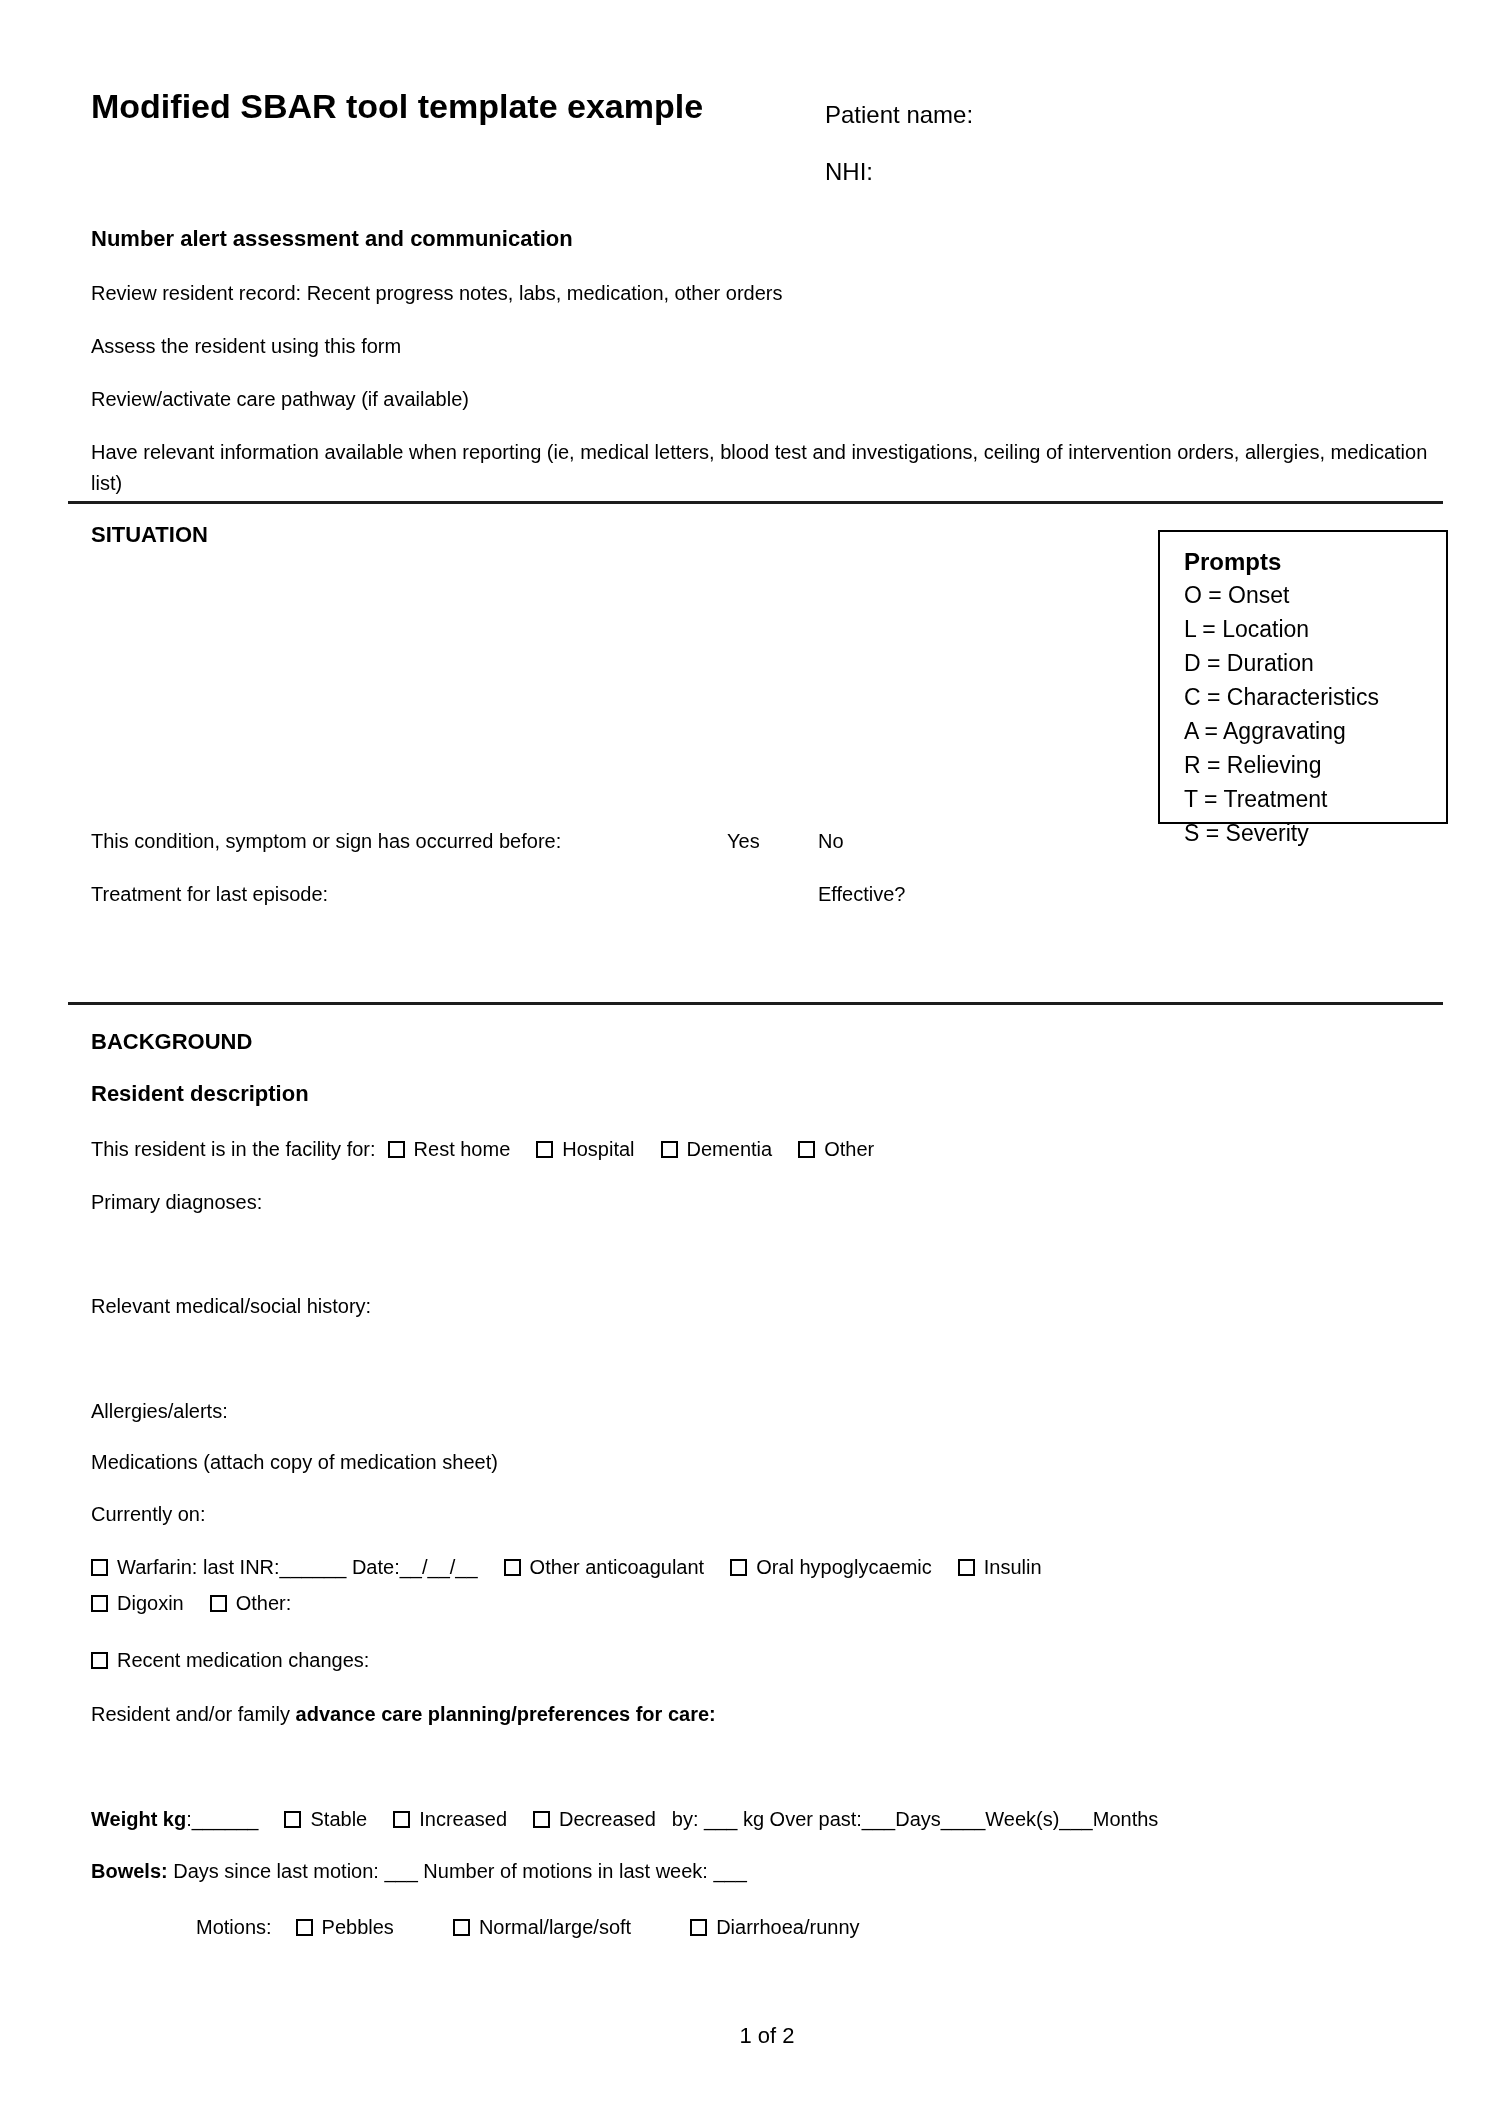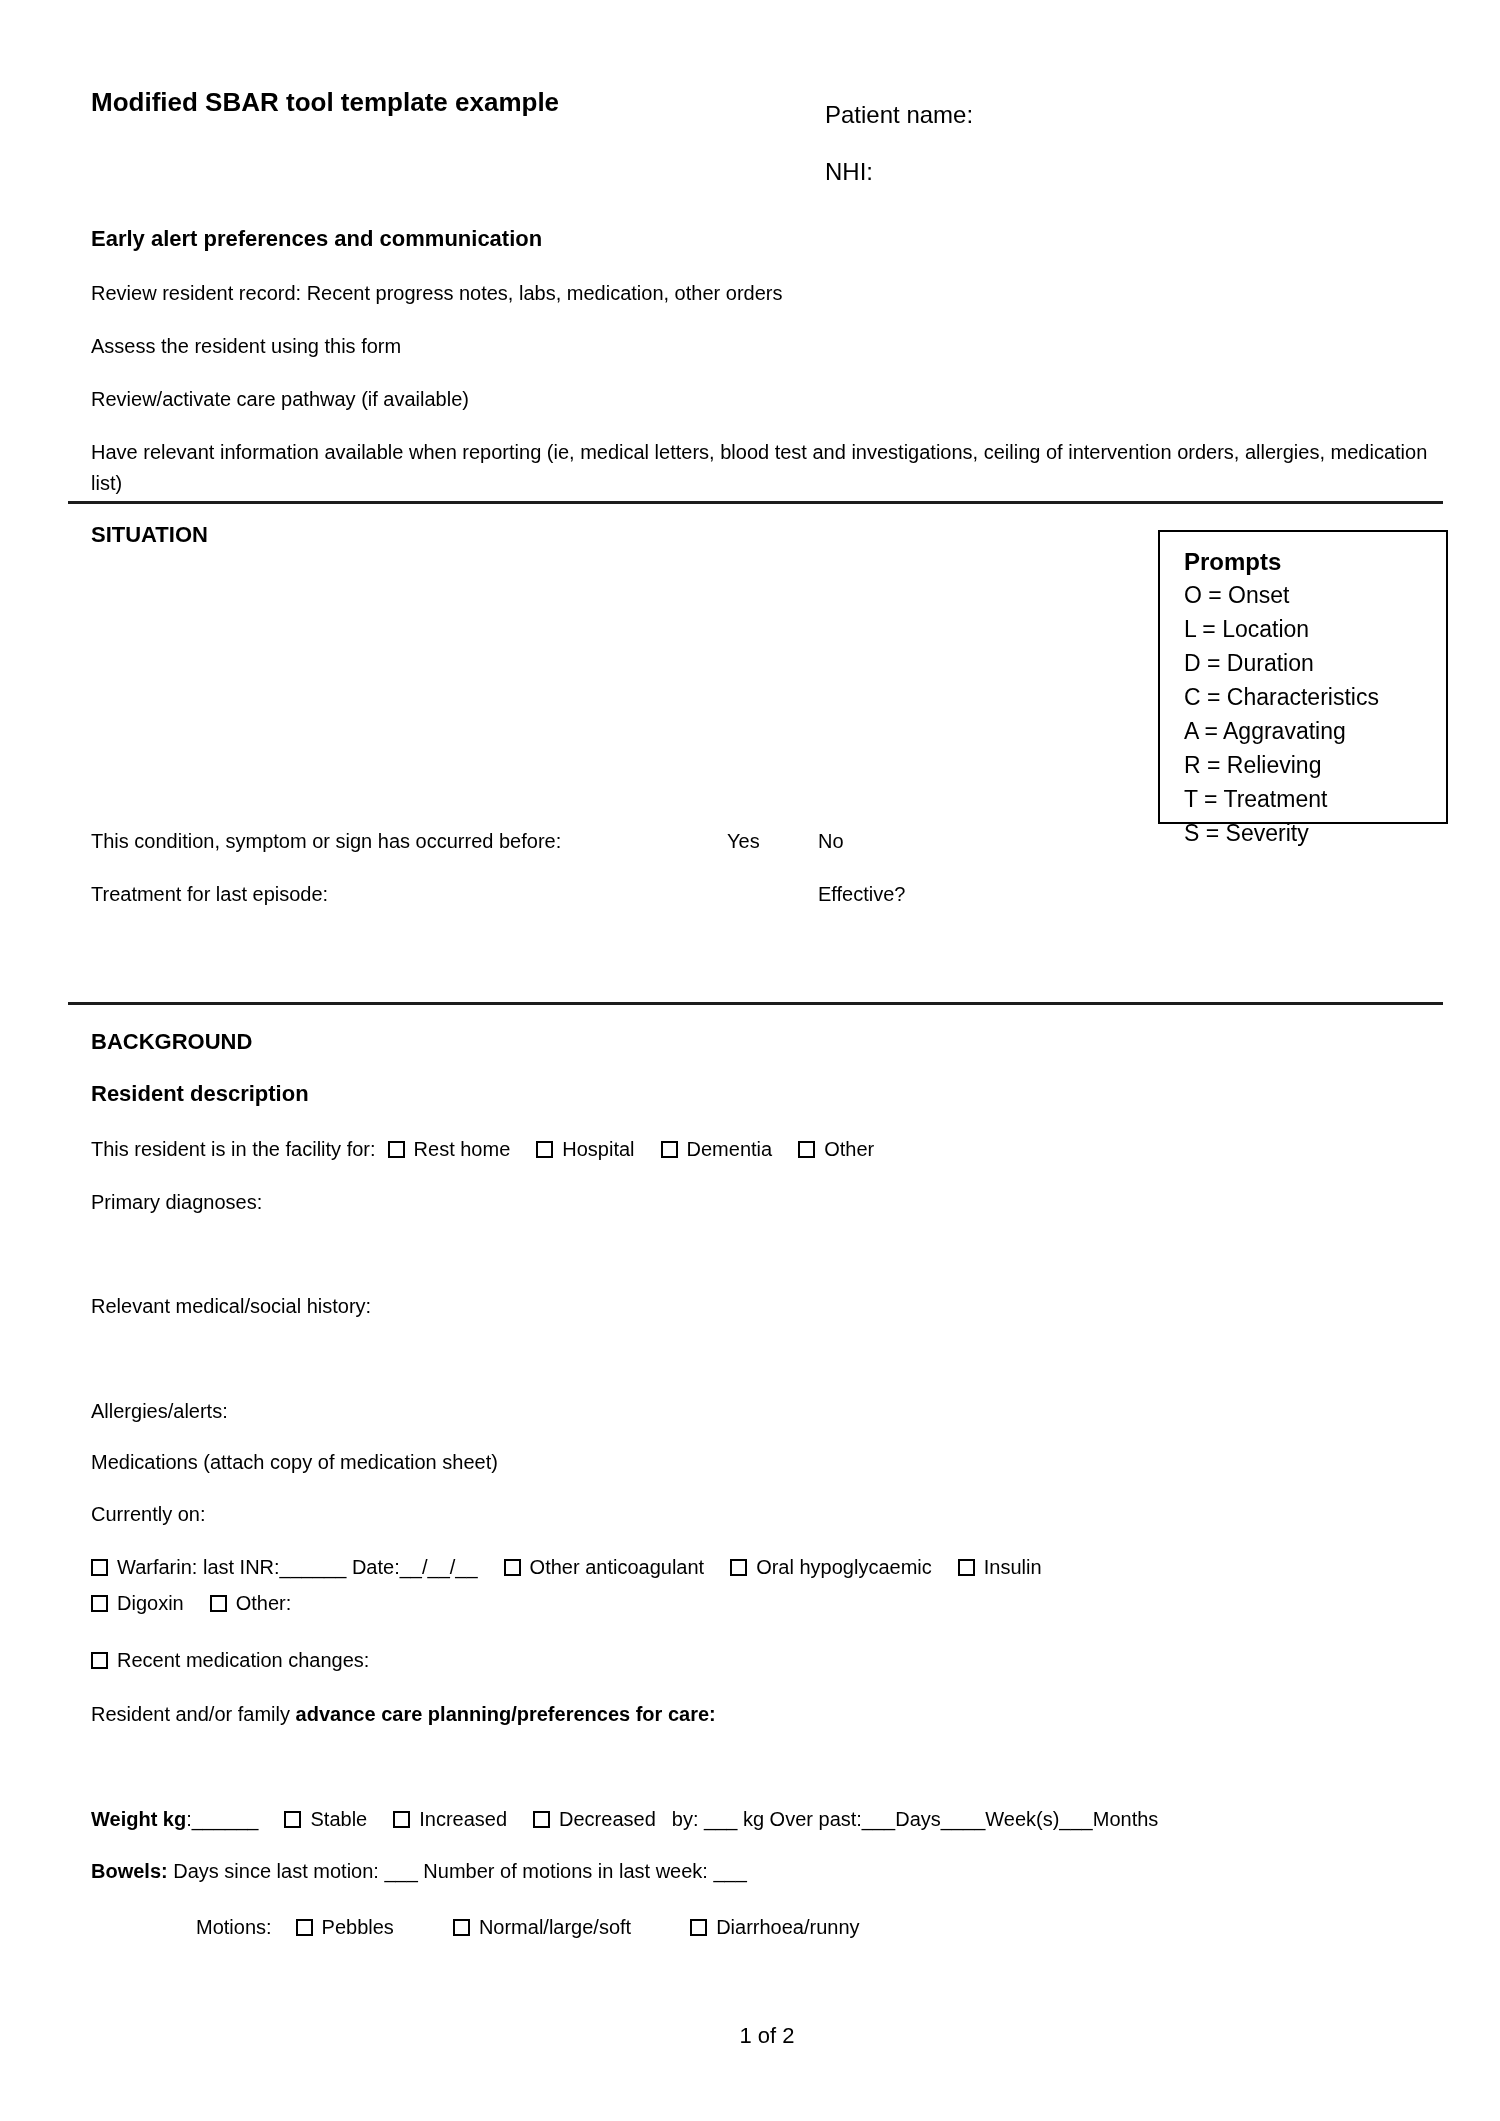--- a/index.html
+++ b/index.html
@@ -10,21 +10,21 @@
     background: #ffffff;
     color: #000000;
     font-family: "Liberation Sans", sans-serif;
     padding: 88px 57px 0 91px;
     position: relative;
     overflow: hidden;
   }
 
   
   .header { position: relative; height: 102px; }
-  .doc-title { font-size: 26px; font-weight: bold; line-height: 1.1; }
+  .doc-title { font-size: 34px; font-weight: bold; line-height: 1.1; }
   .id-block { position: absolute; left: 734px; top: 12px; font-size: 24px; line-height: 29px; }
   .id-line.nhi { margin-top: 28px; }
 
   
   .h-bold { font-size: 22px; font-weight: bold; line-height: 26px; }
   p.body, .row { font-size: 20px; line-height: 31px; }
   .intro-heading { margin-top: 36px; }
   .intro p.body { margin-top: 22px; }
   .intro p.body:first-of-type { margin-top: 26px; }
 
@@ -101,21 +101,21 @@
 
   <div class="header">
     <div class="doc-title">Modified SBAR tool template example</div>
     <div class="id-block">
       <div class="id-line">Patient name:</div>
       <div class="id-line nhi">NHI:</div>
     </div>
   </div>
 
   <div class="intro">
-    <div class="h-bold intro-heading">Early alert preferences and communication</div>
+    <div class="h-bold intro-heading">Number alert assessment and communication</div>
     <p class="body">Review resident record: Recent progress notes, labs, medication, other orders</p>
     <p class="body">Assess the resident using this form</p>
     <p class="body">Review/activate care pathway (if available)</p>
     <p class="body">Have relevant information available when reporting (ie, medical letters, blood test and investigations, ceiling of intervention orders, allergies, medication list)</p>
   </div>
 
   <div class="divider"></div>
 
   <div class="situation">
     <div class="h-bold section-heading">SITUATION</div>

